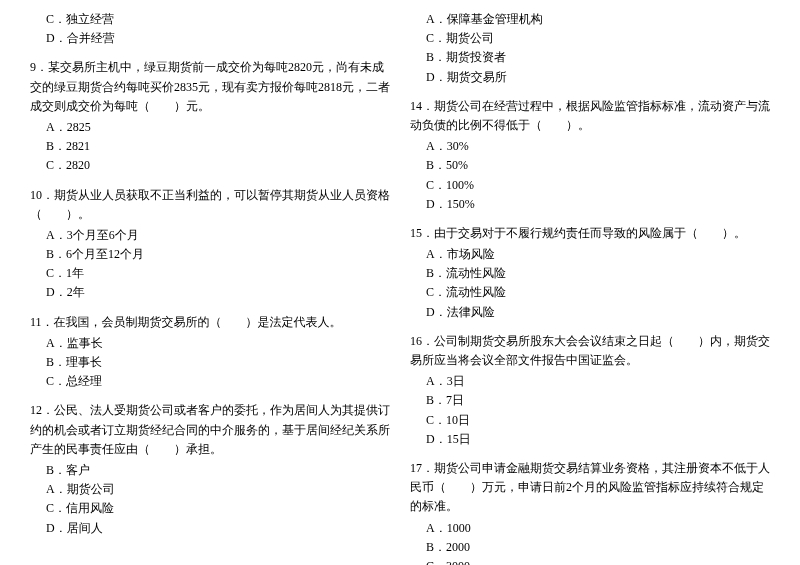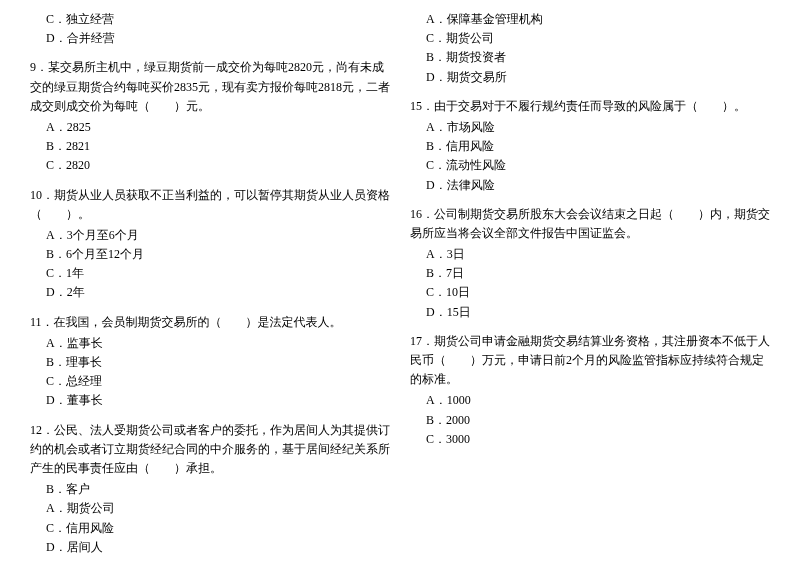--- a/index.html
+++ b/index.html
@@ -65,21 +65,20 @@
       <div class="option">B．6个月至12个月</div>
       <div class="option">C．1年</div>
       <div class="option">D．2年</div>
     </div>
 
     <div class="question-block">
       <div class="question-text">11．在我国，会员制期货交易所的（　　）是法定代表人。</div>
       <div class="option">A．监事长</div>
       <div class="option">B．理事长</div>
       <div class="option">C．总经理</div>
-      <div class="option">D．董事长</div>
     </div>
 
     <div class="question-block">
       <div class="question-text">12．公民、法人受期货公司或者客户的委托，作为居间人为其提供订约的机会或者订立期货经纪合同的中介服务的，基于居间经纪关系所产生的民事责任应由（　　）承担。</div>
       <div class="option">B．客户</div>
       <div class="option">A．期货公司</div>
       <div class="option">C．信用风险</div>
       <div class="option">D．居间人</div>
     </div>
 
@@ -87,25 +86,32 @@
 
   <div class="column">
 
     <div class="question-block">
       <div class="option">A．保障基金管理机构</div>
       <div class="option">C．期货公司</div>
       <div class="option">B．期货投资者</div>
       <div class="option">D．期货交易所</div>
     </div>
 
+    <div class="question-block">
+      <div class="question-text">14．期货公司在经营过程中，根据风险监管指标标准，流动资产与流动负债的比例不得低于（　　）。</div>
+      <div class="option">A．30%</div>
+      <div class="option">B．50%</div>
+      <div class="option">C．100%</div>
+      <div class="option">D．150%</div>
+    </div>
 
     <div class="question-block">
       <div class="question-text">15．由于交易对于不履行规约责任而导致的风险属于（　　）。</div>
       <div class="option">A．市场风险</div>
-      <div class="option">B．信用风险</div>
+      <div class="option">B．流动性风险</div>
       <div class="option">C．流动性风险</div>
       <div class="option">D．法律风险</div>
     </div>
 
     <div class="question-block">
       <div class="question-text">16．公司制期货交易所股东大会会议结束之日起（　　）内，期货交易所应当将会议全部文件报告中国证监会。</div>
       <div class="option">A．3日</div>
       <div class="option">B．7日</div>
       <div class="option">C．10日</div>
       <div class="option">D．15日</div>

